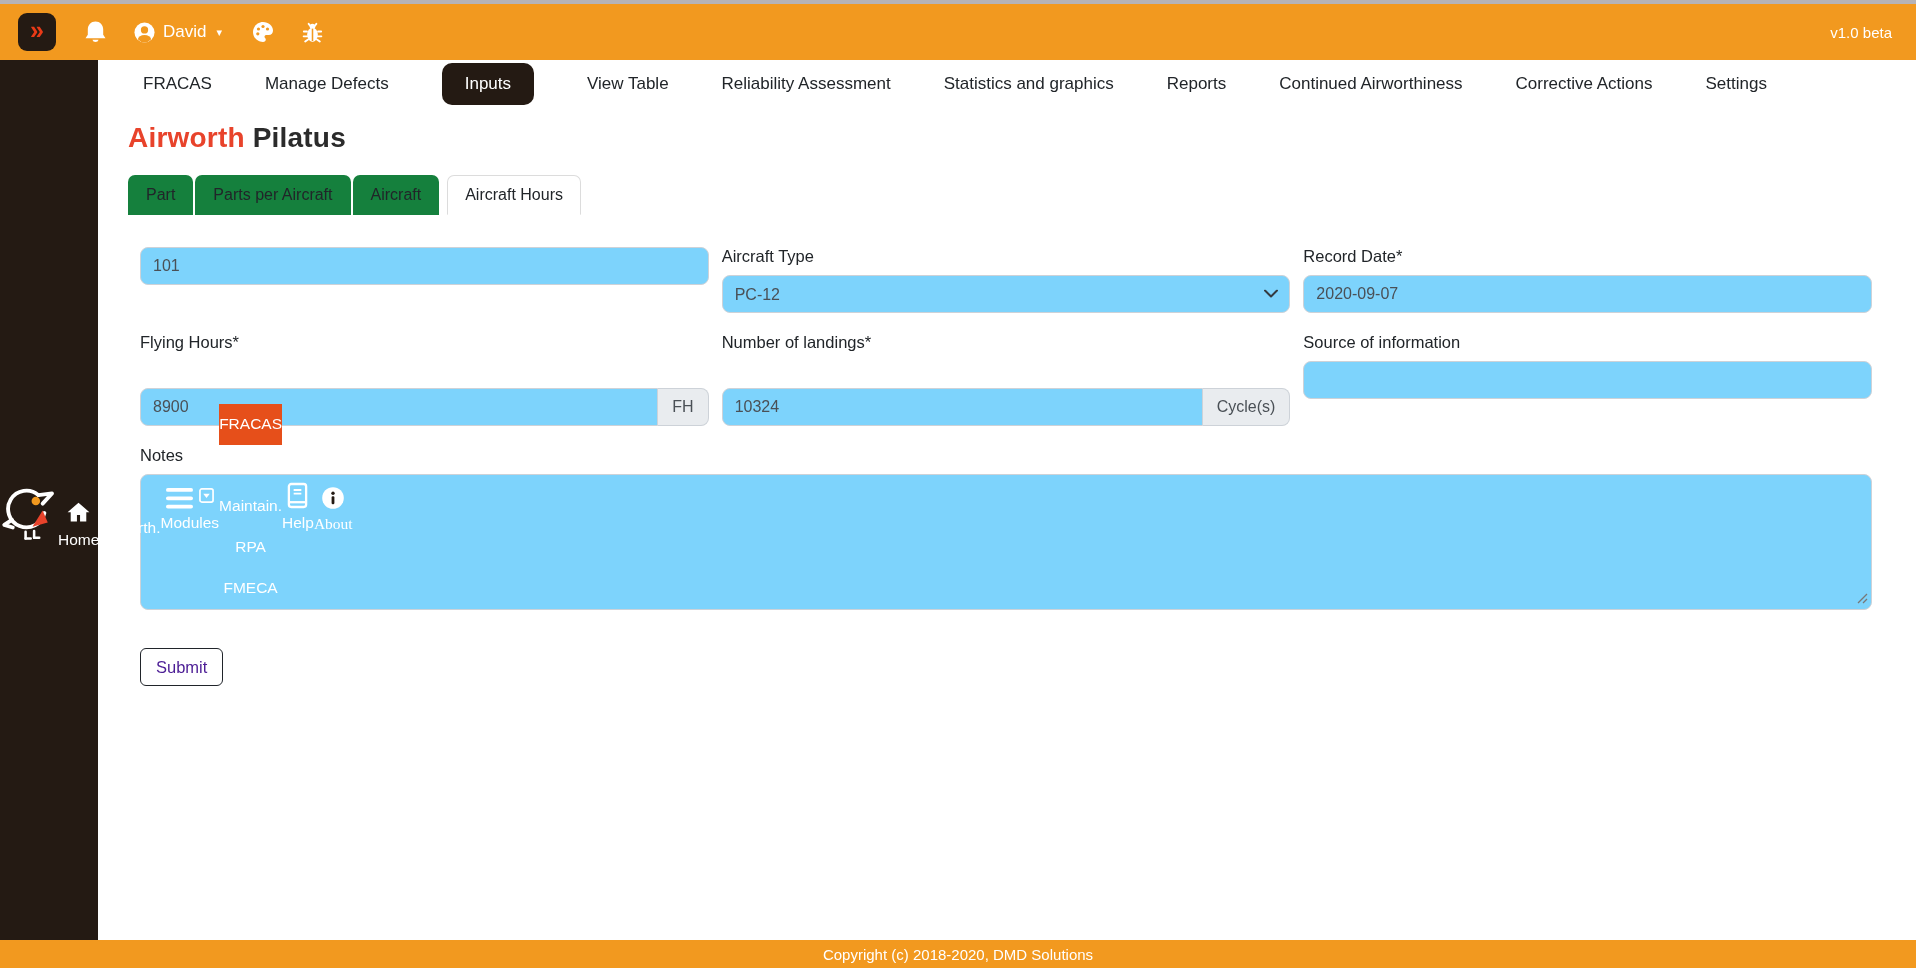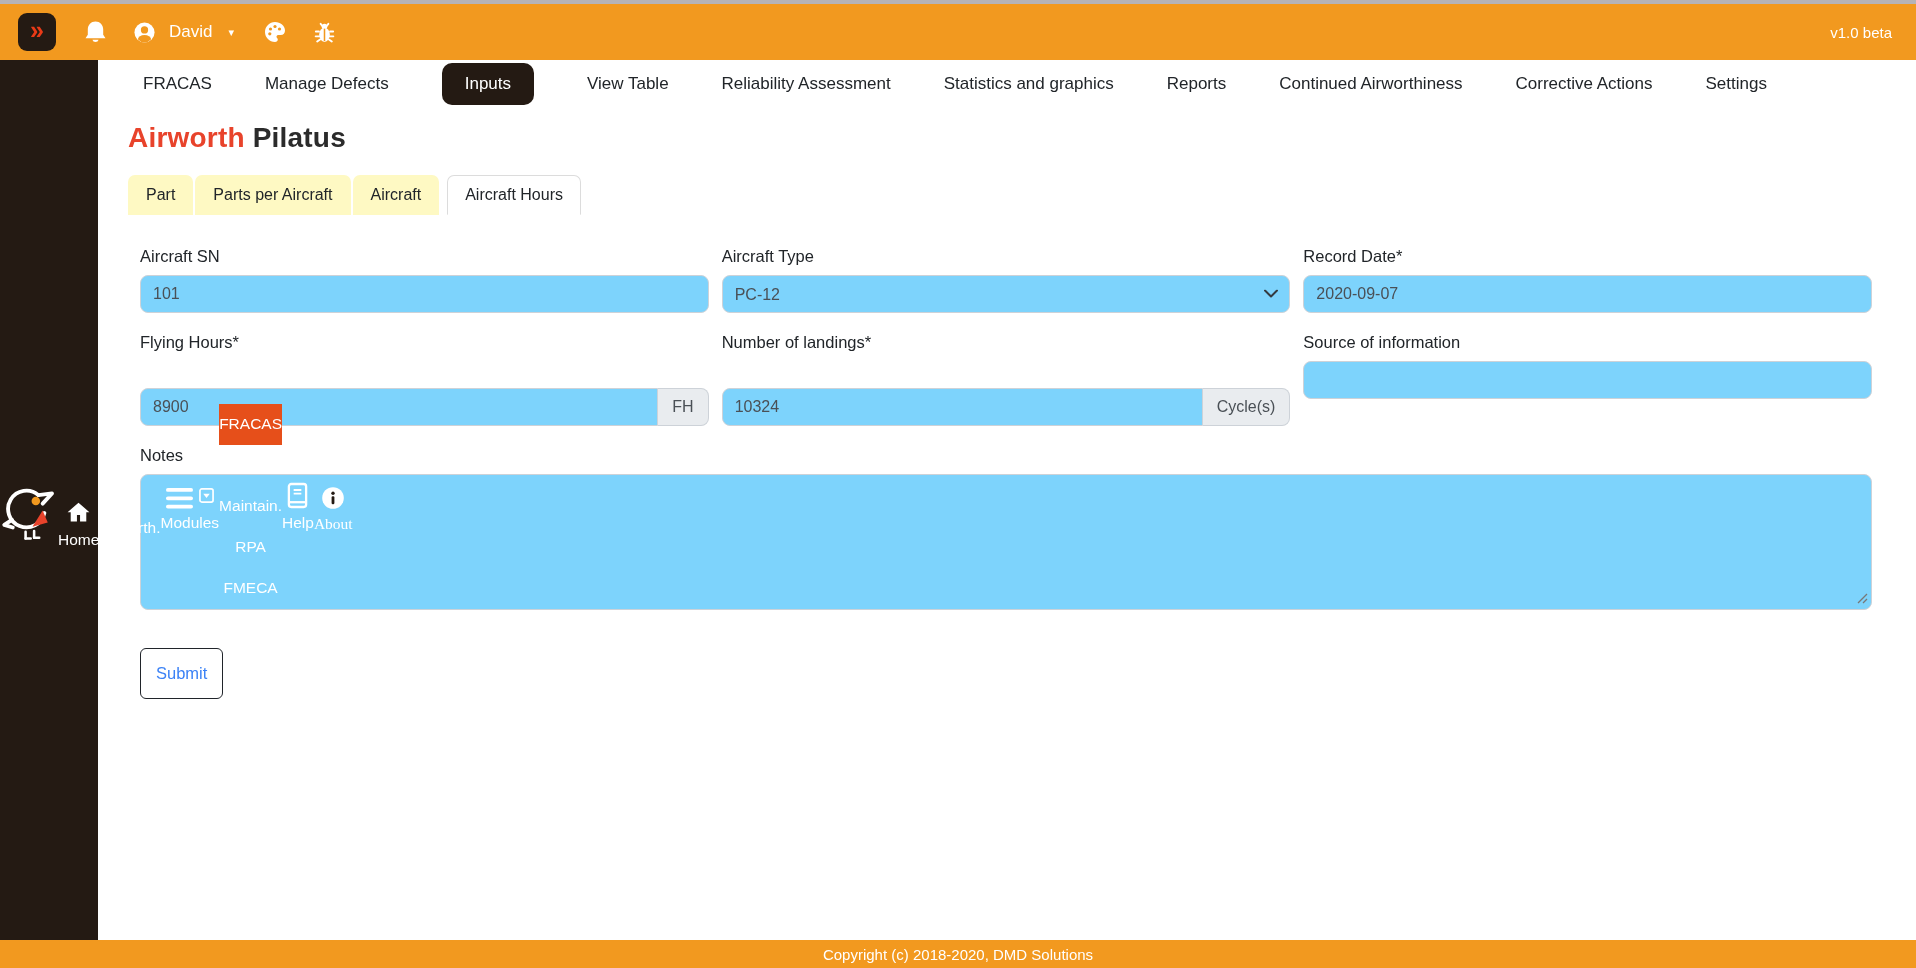--- a/index.html
+++ b/index.html
@@ -16,21 +16,21 @@
     padding:0 24px 0 18px; position:relative; z-index:3;
   }
   .collapse-btn {
     width:38px; height:38px; background:#241A13; border-radius:9px;
     color:#EA3A17; font-size:25px; font-weight:700; display:flex;
     align-items:center; justify-content:center; border:none; cursor:pointer;
     padding-bottom:4px; font-family:inherit;
   }
   .hdr-ico { display:flex; align-items:center; cursor:pointer; }
   .bell { margin-left:27px; }
-  .user { margin-left:25px; display:flex; align-items:center; gap:13px; color:#fff; font-size:17px; cursor:pointer; }
+  .user { margin-left:25px; display:flex; align-items:center; gap:7px; color:#fff; font-size:17px; cursor:pointer; }
   .user .caret { font-size:11px; margin-left:3px; color:#fff; }
   .palette { margin-left:29px; }
   .bug { margin-left:25px; }
   .version { margin-left:auto; color:#fff; font-size:15px; }
 
   
   .sidebar {
     position:absolute; left:0; top:60px; width:98px; height:880px;
     background:#241A13; display:flex; flex-direction:row; align-items:center; z-index:2;
   }
@@ -54,21 +54,21 @@
     margin:0 149px 0 45px; }
   .nav-item { font-size:17px; color:#212529; white-space:nowrap; cursor:pointer; }
   .nav-item.active { background:#241A13; color:#fff; padding:11px 23px; border-radius:10px; }
 
   .page { padding:0 32px 0 30px; }
   .title { margin-top:14px; font-size:28px; color:#2b2b2b; letter-spacing:0.2px; }
   .title .accent { color:#E8432B; font-weight:700; margin-right:8px; }
 
   .tabs { display:flex; gap:2px; margin-top:21px; }
   .tab { height:40px; display:flex; align-items:center; padding:0 17px;
-    background:#fef9c3; border-radius:7px 7px 0 0; font-size:16px; color:#212529;
+    background:#15803d; border-radius:7px 7px 0 0; font-size:16px; color:#212529;
     border:1px solid transparent; cursor:pointer; white-space:nowrap; }
   .tab.active { background:#fff; border:1px solid #DCDCDC; border-bottom-color:#fff; margin-left:6px; }
 
   .form-grid { display:grid; grid-template-columns:repeat(3,1fr); column-gap:13px;
     row-gap:20px; margin-top:32px; padding:0 12px; }
   .field label { display:block; font-size:16.5px; color:#212529; margin-bottom:9px; }
   .control { height:38px; width:100%; border:1px solid #CDD2D8; border-radius:8px;
     font-size:16px; color:#4a5056; padding:0 12px; font-family:inherit; background:#7dd3fc; }
   .input-group { display:flex;margin-top:36px; }
   .input-group .control { border-radius:8px 0 0 8px; flex:1; min-width:0; }
@@ -77,22 +77,22 @@
     font-size:16px; color:#4a5056; white-space:nowrap; }
   .select-wrap { position:relative; }
   select.control { appearance:none; -webkit-appearance:none; -moz-appearance:none; padding-right:32px; }
   .select-caret { position:absolute; right:12px; top:50%; transform:translateY(-50%);
     pointer-events:none; display:flex; }
   .notes-field { grid-column:1 / -1; }
   .textarea-wrap { position:relative; }
   textarea.control { height:136px; padding:8px 12px; resize:none; display:block; }
   .grip { position:absolute; right:4px; bottom:6px; display:flex; }
   .submit-row { grid-column:1 / -1; margin-top:18px; }
-  .submit-btn { height:51px; padding:0 15px; background:#fff; border:1.6px solid #20242a;
-    border-radius:6px; font-size:16.5px; color:#3b82f6; font-family:inherit; cursor:pointer; }
+  .submit-btn { height:38px; padding:0 15px; background:#fff; border:1.6px solid #20242a;
+    border-radius:6px; font-size:16.5px; color:#4c1d95; font-family:inherit; cursor:pointer; }
 
   
   .footer { position:absolute; left:0; bottom:0; width:100%; height:28px; background:#F2991F;
     display:flex; align-items:center; justify-content:center; color:#fff; font-size:15px; z-index:4; }
 </style>
 </head>
 <body>
 
 <div class="screen-edge"></div>
 
@@ -240,21 +240,20 @@
     <div class="tabs">
       <div class="tab">Part</div>
       <div class="tab">Parts per Aircraft</div>
       <div class="tab">Aircraft</div>
       <div class="tab active">Aircraft Hours</div>
     </div>
 
     <form class="form-grid">
 
       <div class="field">
-        <label>Aircraft SN</label>
         <input class="control" type="text" value="101" style="">
       </div>
 
       <div class="field">
         <label>Aircraft Type</label>
         <span class="select-wrap">
           <select class="control">
             <option>PC-12</option>
           </select>
           <span class="select-caret">

